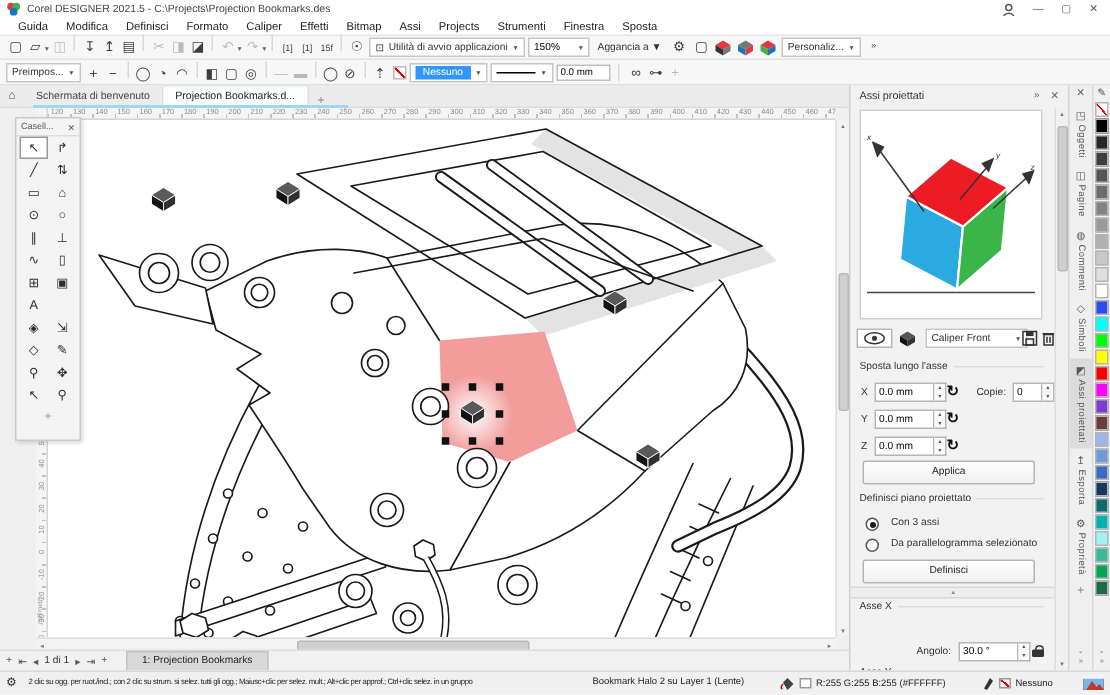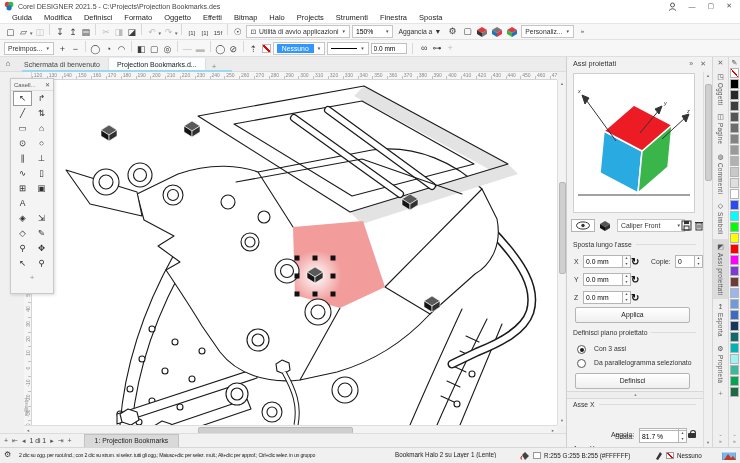--- a/index.html
+++ b/index.html
@@ -134,24 +134,24 @@
     <span>▢</span>
     <span>✕</span>
   </span>
 </div>
 
 <div class="abs" id="menubar">
     <span class="menu-item">Guida</span>
     <span class="menu-item">Modifica</span>
     <span class="menu-item">Definisci</span>
     <span class="menu-item">Formato</span>
-    <span class="menu-item">Oggetto</span>
+    <span class="menu-item">Caliper</span>
     <span class="menu-item">Effetti</span>
     <span class="menu-item">Bitmap</span>
-    <span class="menu-item">Halo</span>
+    <span class="menu-item">Assi</span>
     <span class="menu-item">Projects</span>
     <span class="menu-item">Strumenti</span>
     <span class="menu-item">Finestra</span>
     <span class="menu-item">Sposta</span>
   </div>
 
 <div class="abs" id="toolbar">
   <span id="tb-icons"><span class="tbi">▢</span><span class="tbi">▱</span><span class="dd">▼</span><span class="tbi dis">◫</span><span class="vsep"></span><span class="tbi">↧</span><span class="tbi">↥</span><span class="tbi">▤</span><span class="vsep"></span><span class="tbi dis">✂</span><span class="tbi dis">◨</span><span class="tbi">◪</span><span class="vsep"></span><span class="tbi dis">↶</span><span class="dd">▼</span><span class="tbi dis">↷</span><span class="dd">▼</span><span class="vsep"></span><span class="tbi small">[1]</span><span class="tbi small">[1]</span><span class="tbi small">15f</span><span class="vsep"></span><span class="tbi">☉</span></span>
   <span class="combo">
     <span>⊡</span>
@@ -574,30 +574,20 @@
     <span class="axlbl" style="left:44px;top:3px">Angolo:</span>
     <span class="spin" style="left:72px">
       <input readonly="" value="30.0 °" style="">
       <span class="btns">
           <span>▲</span>
           <span>▼</span>
         </span>
     </span>
     <span class="lock" style="left:121px;top:2px"></span>
   </div>
-  <div class="drow" style="top:373px">
-    <span class="axlbl" style="left:48px;top:3px">Scala:</span>
-    <span class="spin" style="left:72px">
-      <input readonly="" value="81.7 %" style="">
-      <span class="btns">
-          <span>▲</span>
-          <span>▼</span>
-        </span>
-    </span>
-  </div>
   <div class="grp" style="top:388px">
       <span>Asse Y</span>
     </div>
 
   <div id="dscroll">
     <span class="sarr" style="top:0">▲</span>
     <div class="thumb"></div>
     <span class="sarr" style="bottom:0">▼</span>
   </div>
 </div>

